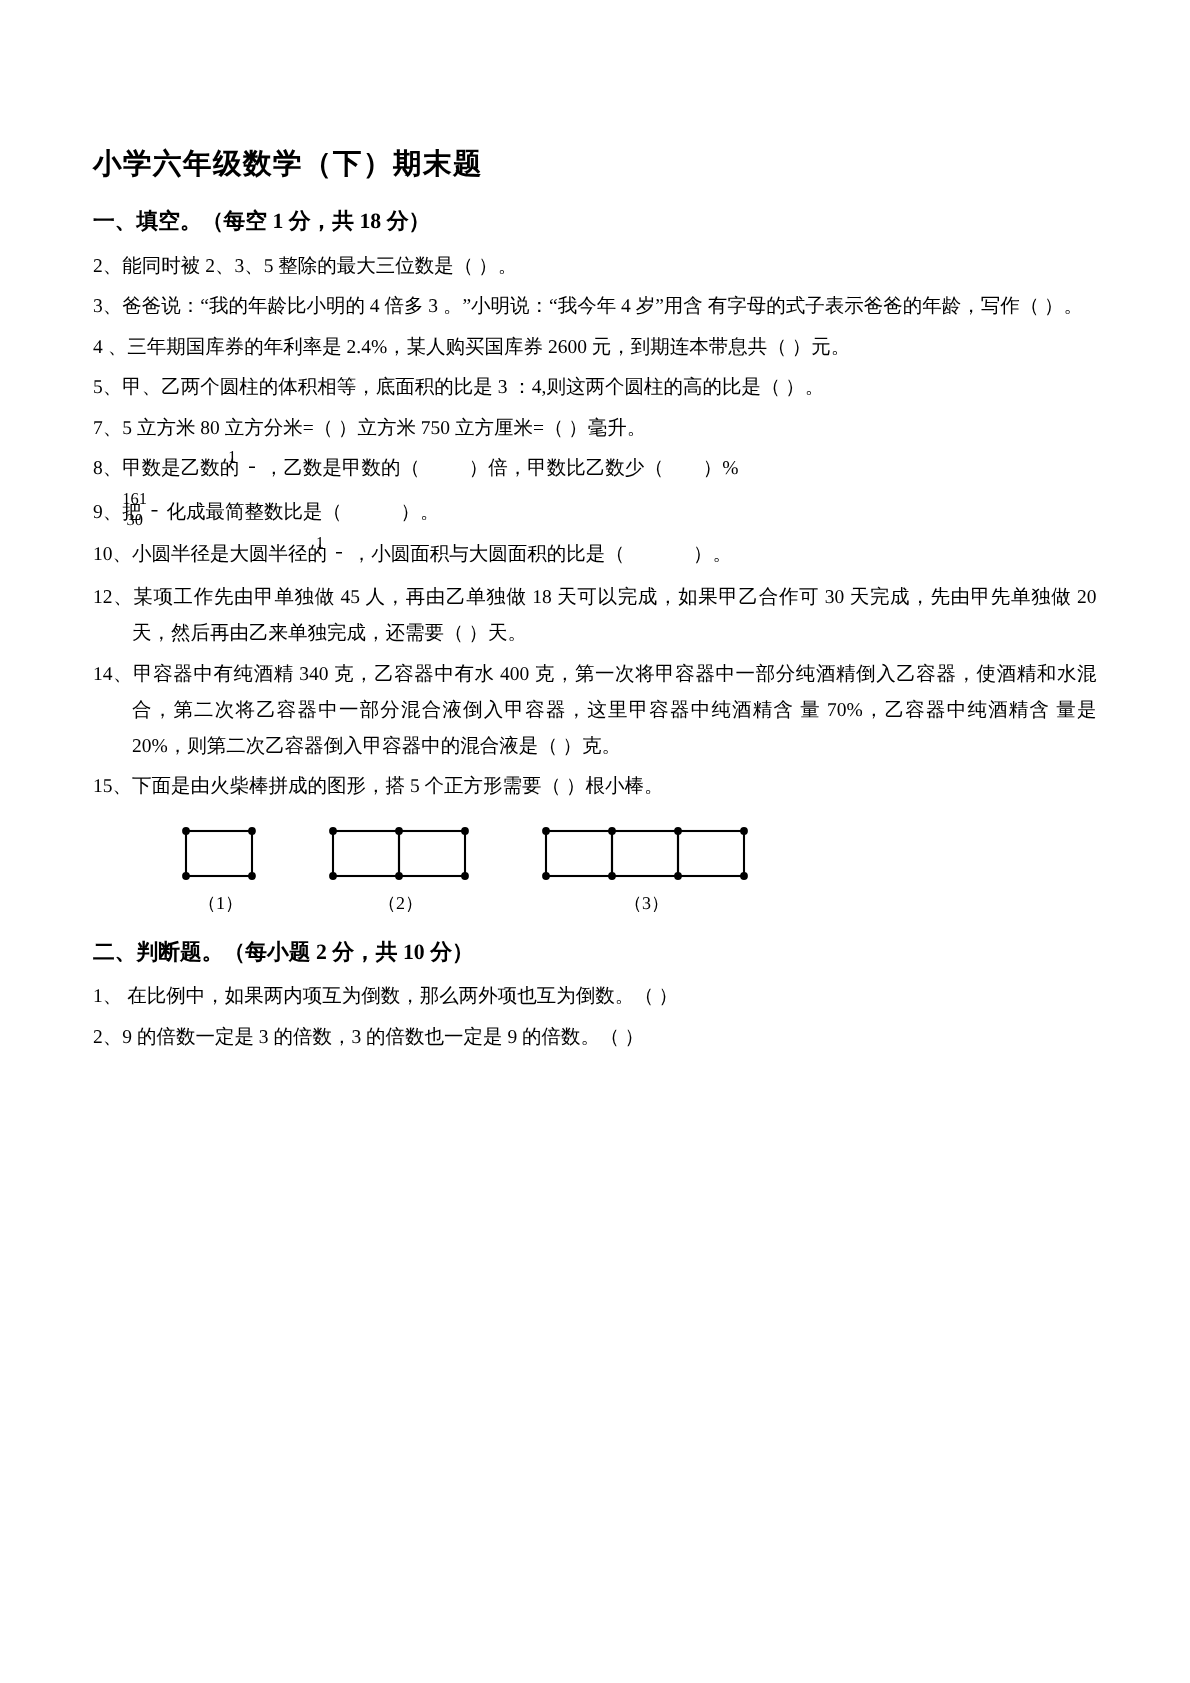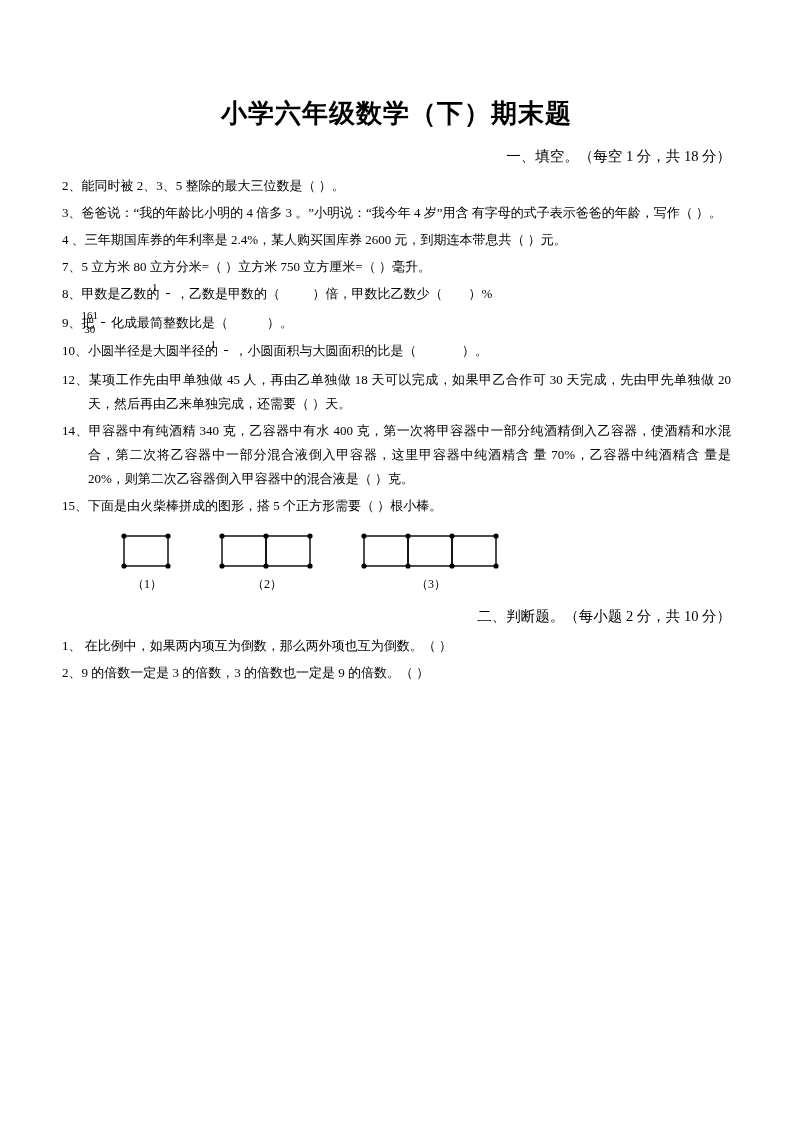--- a/index.html
+++ b/index.html
@@ -17,31 +17,29 @@
   }
   .page {
     position: absolute;
     left: 0; top: 0;
     width: 793px;
     height: 1122px;
     padding: 78px 62px 0 62px;
     box-sizing: border-box;
   }
   .doc-title {
-    text-align: center;
-    font-size: 26px;
+    font-size: 19px;
     font-weight: bold;
     margin: 18px 0 16px 0;
     letter-spacing: 1px;
   }
   .section-head {
     font-size: 14.5px;
-    font-weight: normal;
+    font-weight: bold;
     margin: 10px 0 8px 0;
-    text-align: right;
   }
   ol.qlist {
     list-style: none;
     margin: 0;
     padding: 0;
   }
   li.q {
     font-size: 13px;
     line-height: 1.85;
     margin: 0 0 3px 0;
@@ -87,20 +85,21 @@
 <div class="page">
 
   <div class="doc-title">小学六年级数学（下）期末题</div>
 
   <div class="section-head">一、填空。（每空 1 分，共 18 分）</div>
 
   <ol class="qlist">
     <li class="q">2、能同时被 2、3、5 整除的最大三位数是（              ）。</li>
     <li class="q">3、爸爸说：“我的年龄比小明的 4 倍多 3 。”小明说：“我今年 4 岁”用含 有字母的式子表示爸爸的年龄，写作（                ）。</li>
     <li class="q">4 、三年期国库券的年利率是 2.4%，某人购买国库券 2600 元，到期连本带息共（         ）元。</li>
+    <li class="q">5、甲、乙两个圆柱的体积相等，底面积的比是 3 ：4,则这两个圆柱的高的比是（              ）。</li>
     <li class="q">7、5 立方米 80 立方分米=（           ）立方米   750 立方厘米=（            ）毫升。</li>
 
     <li class="q">
       <span>8、甲数是乙数的</span>
       <span class="frac">
         <span class="numr">1</span>
         <span class="den">&nbsp;&nbsp;</span>
       </span>
       <span>，乙数是甲数的（&nbsp;&nbsp;&nbsp;&nbsp;&nbsp;&nbsp;&nbsp;&nbsp;&nbsp;&nbsp;）倍，甲数比乙数少（&nbsp;&nbsp;&nbsp;&nbsp;&nbsp;&nbsp;&nbsp;&nbsp;）%</span>
     </li>

